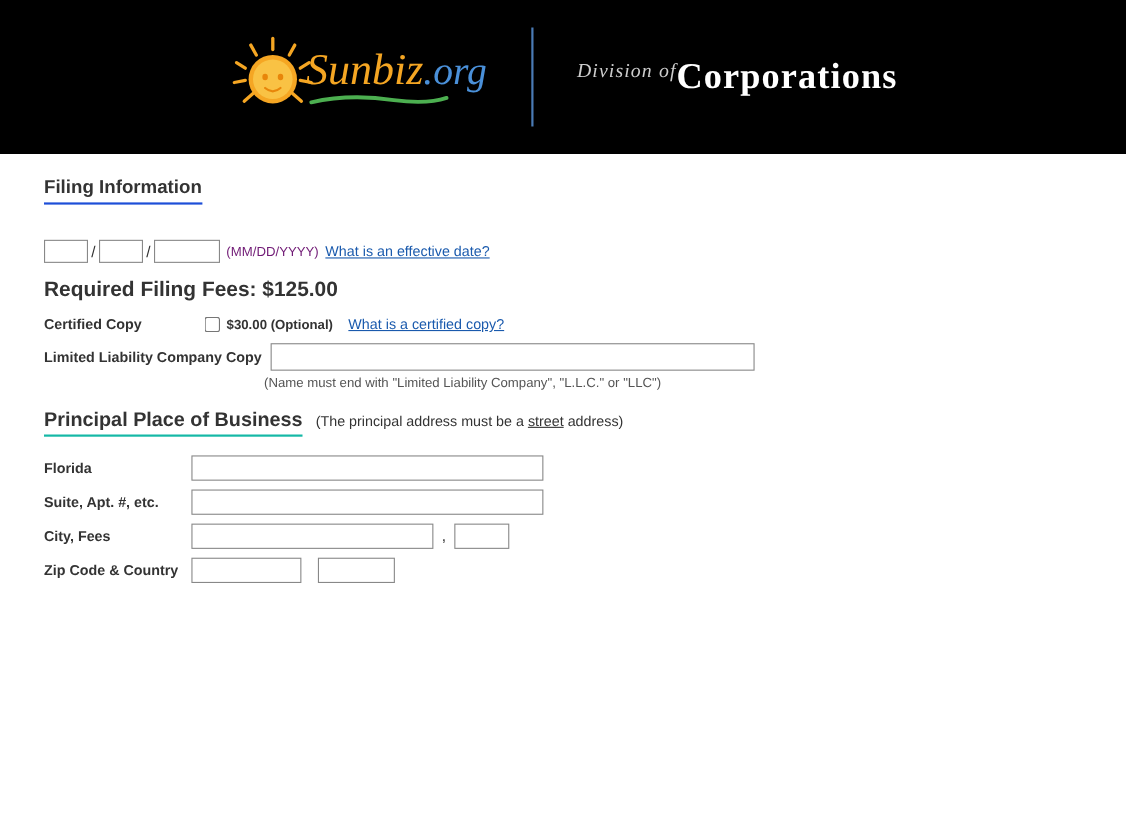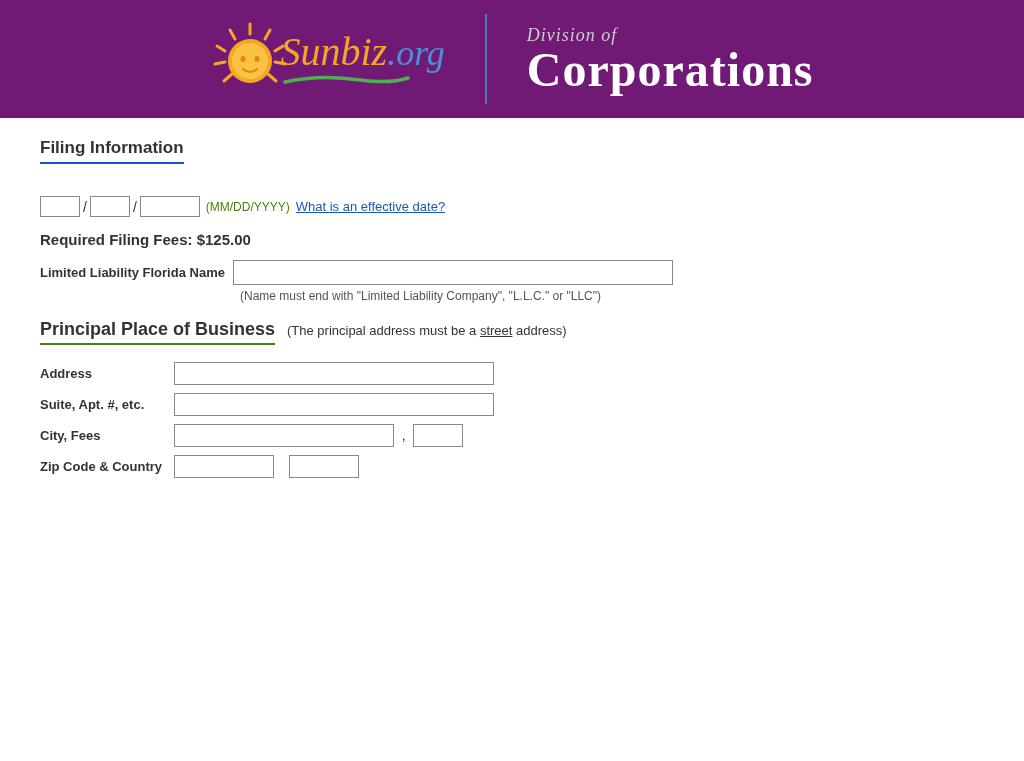--- a/index.html
+++ b/index.html
@@ -5,26 +5,26 @@
     * { box-sizing: border-box; margin: 0; padding: 0; }
     body {
       font-family: Arial, sans-serif;
       font-size: 14px;
       background: #fff;
       color: #333;
     }
 
     
     .header {
-      background: #701a75;
+      background: #000000;
       padding: 10px 18px;
       display: flex;
       align-items: center;
       justify-content: center;
-      height: 118px;
+      height: 140px;
     }
     .header-logo {
       display: flex;
       align-items: center;
       gap: 20px;
     }
     .sunbiz-logo {
       display: flex;
       align-items: center;
     }
@@ -33,33 +33,33 @@
       height: 80px;
     }
     .divider-logo {
       width: 2px;
       height: 90px;
       background: #4a7bb5;
       margin: 0 20px;
     }
     .corp-right {
       display: flex;
-      flex-direction: column;
+      flex-direction: row;
       justify-content: center;
     }
     .division-of {
       color: #ccc;
       font-size: 18px;
       font-style: italic;
       font-family: 'Times New Roman', serif;
       letter-spacing: 1px;
     }
     .corporations {
       color: #fff;
-      font-size: 48px;
+      font-size: 33px;
       font-family: 'Times New Roman', serif;
       font-weight: bold;
       letter-spacing: 1px;
       line-height: 1;
     }
     .official-text {
       color: #aaa;
       font-size: 14px;
       font-style: italic;
       margin-top: 4px;
@@ -111,33 +111,33 @@
       border: 1px solid #888;
       padding: 2px 4px;
       font-size: 13px;
     }
     .date-mm { width: 40px; }
     .date-dd { width: 40px; }
     .date-yyyy { width: 60px; }
     .date-label {
       font-size: 12px;
       margin: 0 6px;
-      color: #4d7c0f;
+      color: #701a75;
     }
 
     .link-blue {
       color: #1a5aad;
       text-decoration: underline;
       cursor: pointer;
       font-size: 13px;
     }
 
     .required-fees {
       font-weight: bold;
-      font-size: 15px;
+      font-size: 19px;
       margin-bottom: 12px;
     }
 
     .cert-row {
       display: flex;
       align-items: center;
       margin-bottom: 10px;
       gap: 6px;
     }
     .cert-label {
@@ -177,21 +177,21 @@
       font-size: 12px;
       color: #555;
       margin-left: 200px;
       margin-bottom: 16px;
     }
 
     .section-header-2 {
       font-size: 18px;
       font-weight: bold;
       color: #333;
-      border-bottom: 2px solid #4d7c0f;
+      border-bottom: 2px solid #14b8a6;
       padding-bottom: 4px;
       display: inline;
     }
     .section-subtitle {
       font-size: 13px;
       color: #333;
       margin-left: 8px;
     }
     .section-subtitle u {
       text-decoration: underline;
@@ -307,38 +307,44 @@
         <span style="margin:0 1px;">/</span>
         <input type="text" class="date-input date-yyyy" maxlength="4" style="">
       </div>
       <span class="date-label">(MM/DD/YYYY)</span>
       <a href="#" class="link-blue">What is an effective date?</a>
     </div>
 
     <div class="required-fees">Required Filing Fees: $125.00</div>
 
 
+    <div class="cert-row">
+      <span class="cert-label">Certified Copy</span>
+      <input type="checkbox" style="">
+      <span class="cert-price"><strong>$30.00 (Optional)</strong></span>
+      <a href="#" class="link-blue">What is a certified copy?</a>
+    </div>
 
     <div class="llc-name-row">
-      <span class="llc-name-label">Limited Liability Florida Name</span>
+      <span class="llc-name-label">Limited Liability Company Copy</span>
       <input type="text" class="llc-name-input" style="">
     </div>
     <div class="llc-name-hint">(Name must end with "Limited Liability Company", "L.L.C." or "LLC")</div>
   </div>
 
   <div>
     <div class="section-header-row">
       <span class="section-header-2">Principal Place of Business</span>
       <span class="section-subtitle">(The principal address must be a <u>street</u> address)</span>
     </div>
 
     <table class="address-table">
       <tbody>
         <tr>
-          <td>Address</td>
+          <td>Florida</td>
           <td><input type="text" class="addr-input addr-input-full" style=""></td>
         </tr>
         <tr>
           <td>Suite, Apt. #, etc.</td>
           <td><input type="text" class="addr-input addr-input-full" style=""></td>
         </tr>
         <tr>
           <td>City, Fees</td>
           <td>
             <input type="text" class="addr-input addr-input-city" style="">

